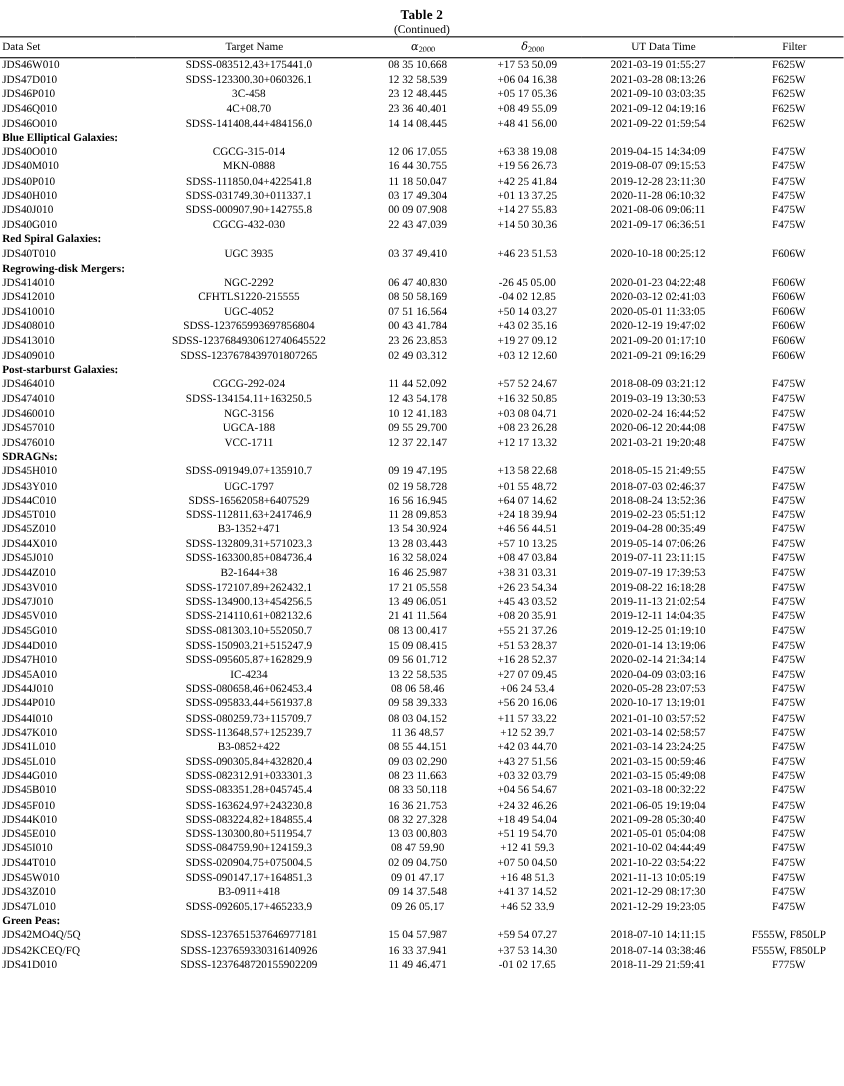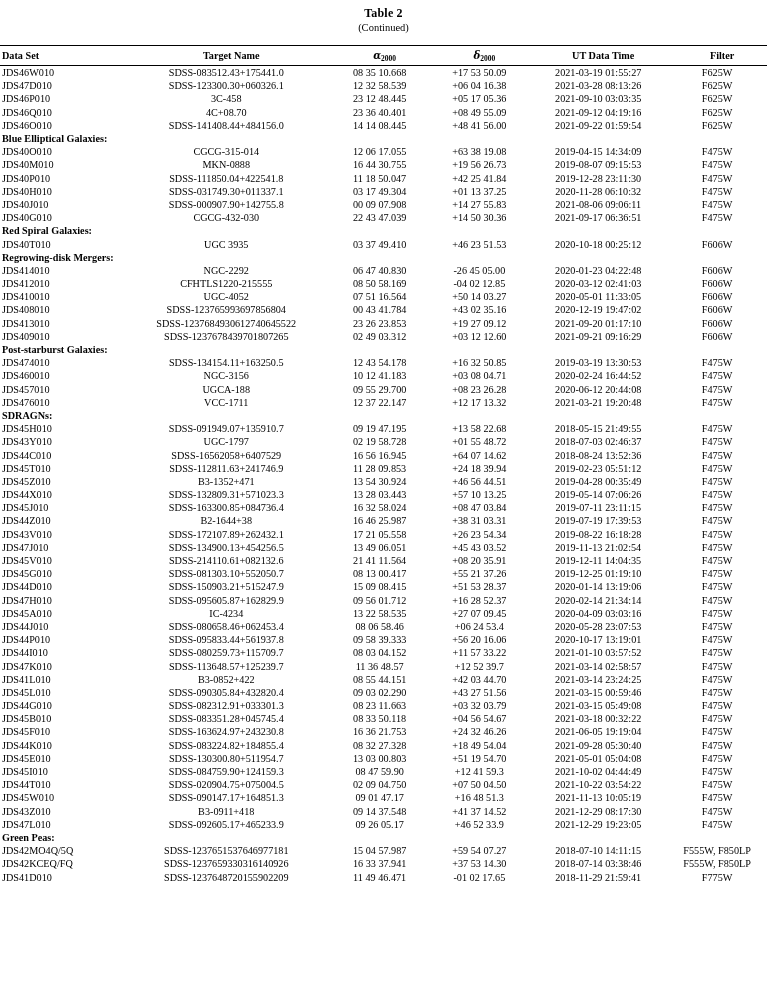--- a/index.html
+++ b/index.html
@@ -23,29 +23,29 @@
     font-weight: bold;
     font-size: 12px;
     margin-top: 6px;
     margin-bottom: 0;
     letter-spacing: 0.2px;
   }
   .table-subtitle {
     text-align: center;
     font-size: 10.5px;
     margin-top: 1px;
-    margin-bottom: 12px;
+    margin-bottom: 0;
   }
   table.data {
     width: 100%;
     border-collapse: collapse;
     font-size: 10.2px;
   }
   table.data thead th {
-    font-weight: bold;
+    font-weight: normal;
     padding: 3px 2px 4px 12px;
     white-space: nowrap;
   }
   .rule-top td, .rule-top th {
     border-top: 1.2px solid #000;
   }
   .rule-thin-bottom th {
     border-bottom: 0.8px solid #000;
   }
   table.data tbody td {
@@ -236,20 +236,28 @@
           <td class="col-target">SDSS-1237678439701807265</td>
           <td class="col-ra">02 49 03.312</td>
           <td class="col-dec">+03 12 12.60</td>
           <td class="col-ut">2021-09-21 09:16:29</td>
           <td class="col-filter">F606W</td>
         </tr>
         <tr class="section-head">
           <td colspan="6">Post-starburst Galaxies:</td>
         </tr>
         <tr>
+          <td class="col-dataset">JDS464010</td>
+          <td class="col-target">CGCG-292-024</td>
+          <td class="col-ra">11 44 52.092</td>
+          <td class="col-dec">+57 52 24.67</td>
+          <td class="col-ut">2018-08-09 03:21:12</td>
+          <td class="col-filter">F475W</td>
+        </tr>
+        <tr>
           <td class="col-dataset">JDS474010</td>
           <td class="col-target">SDSS-134154.11+163250.5</td>
           <td class="col-ra">12 43 54.178</td>
           <td class="col-dec">+16 32 50.85</td>
           <td class="col-ut">2019-03-19 13:30:53</td>
           <td class="col-filter">F475W</td>
         </tr>
         <tr>
           <td class="col-dataset">JDS460010</td>
           <td class="col-target">NGC-3156</td>

